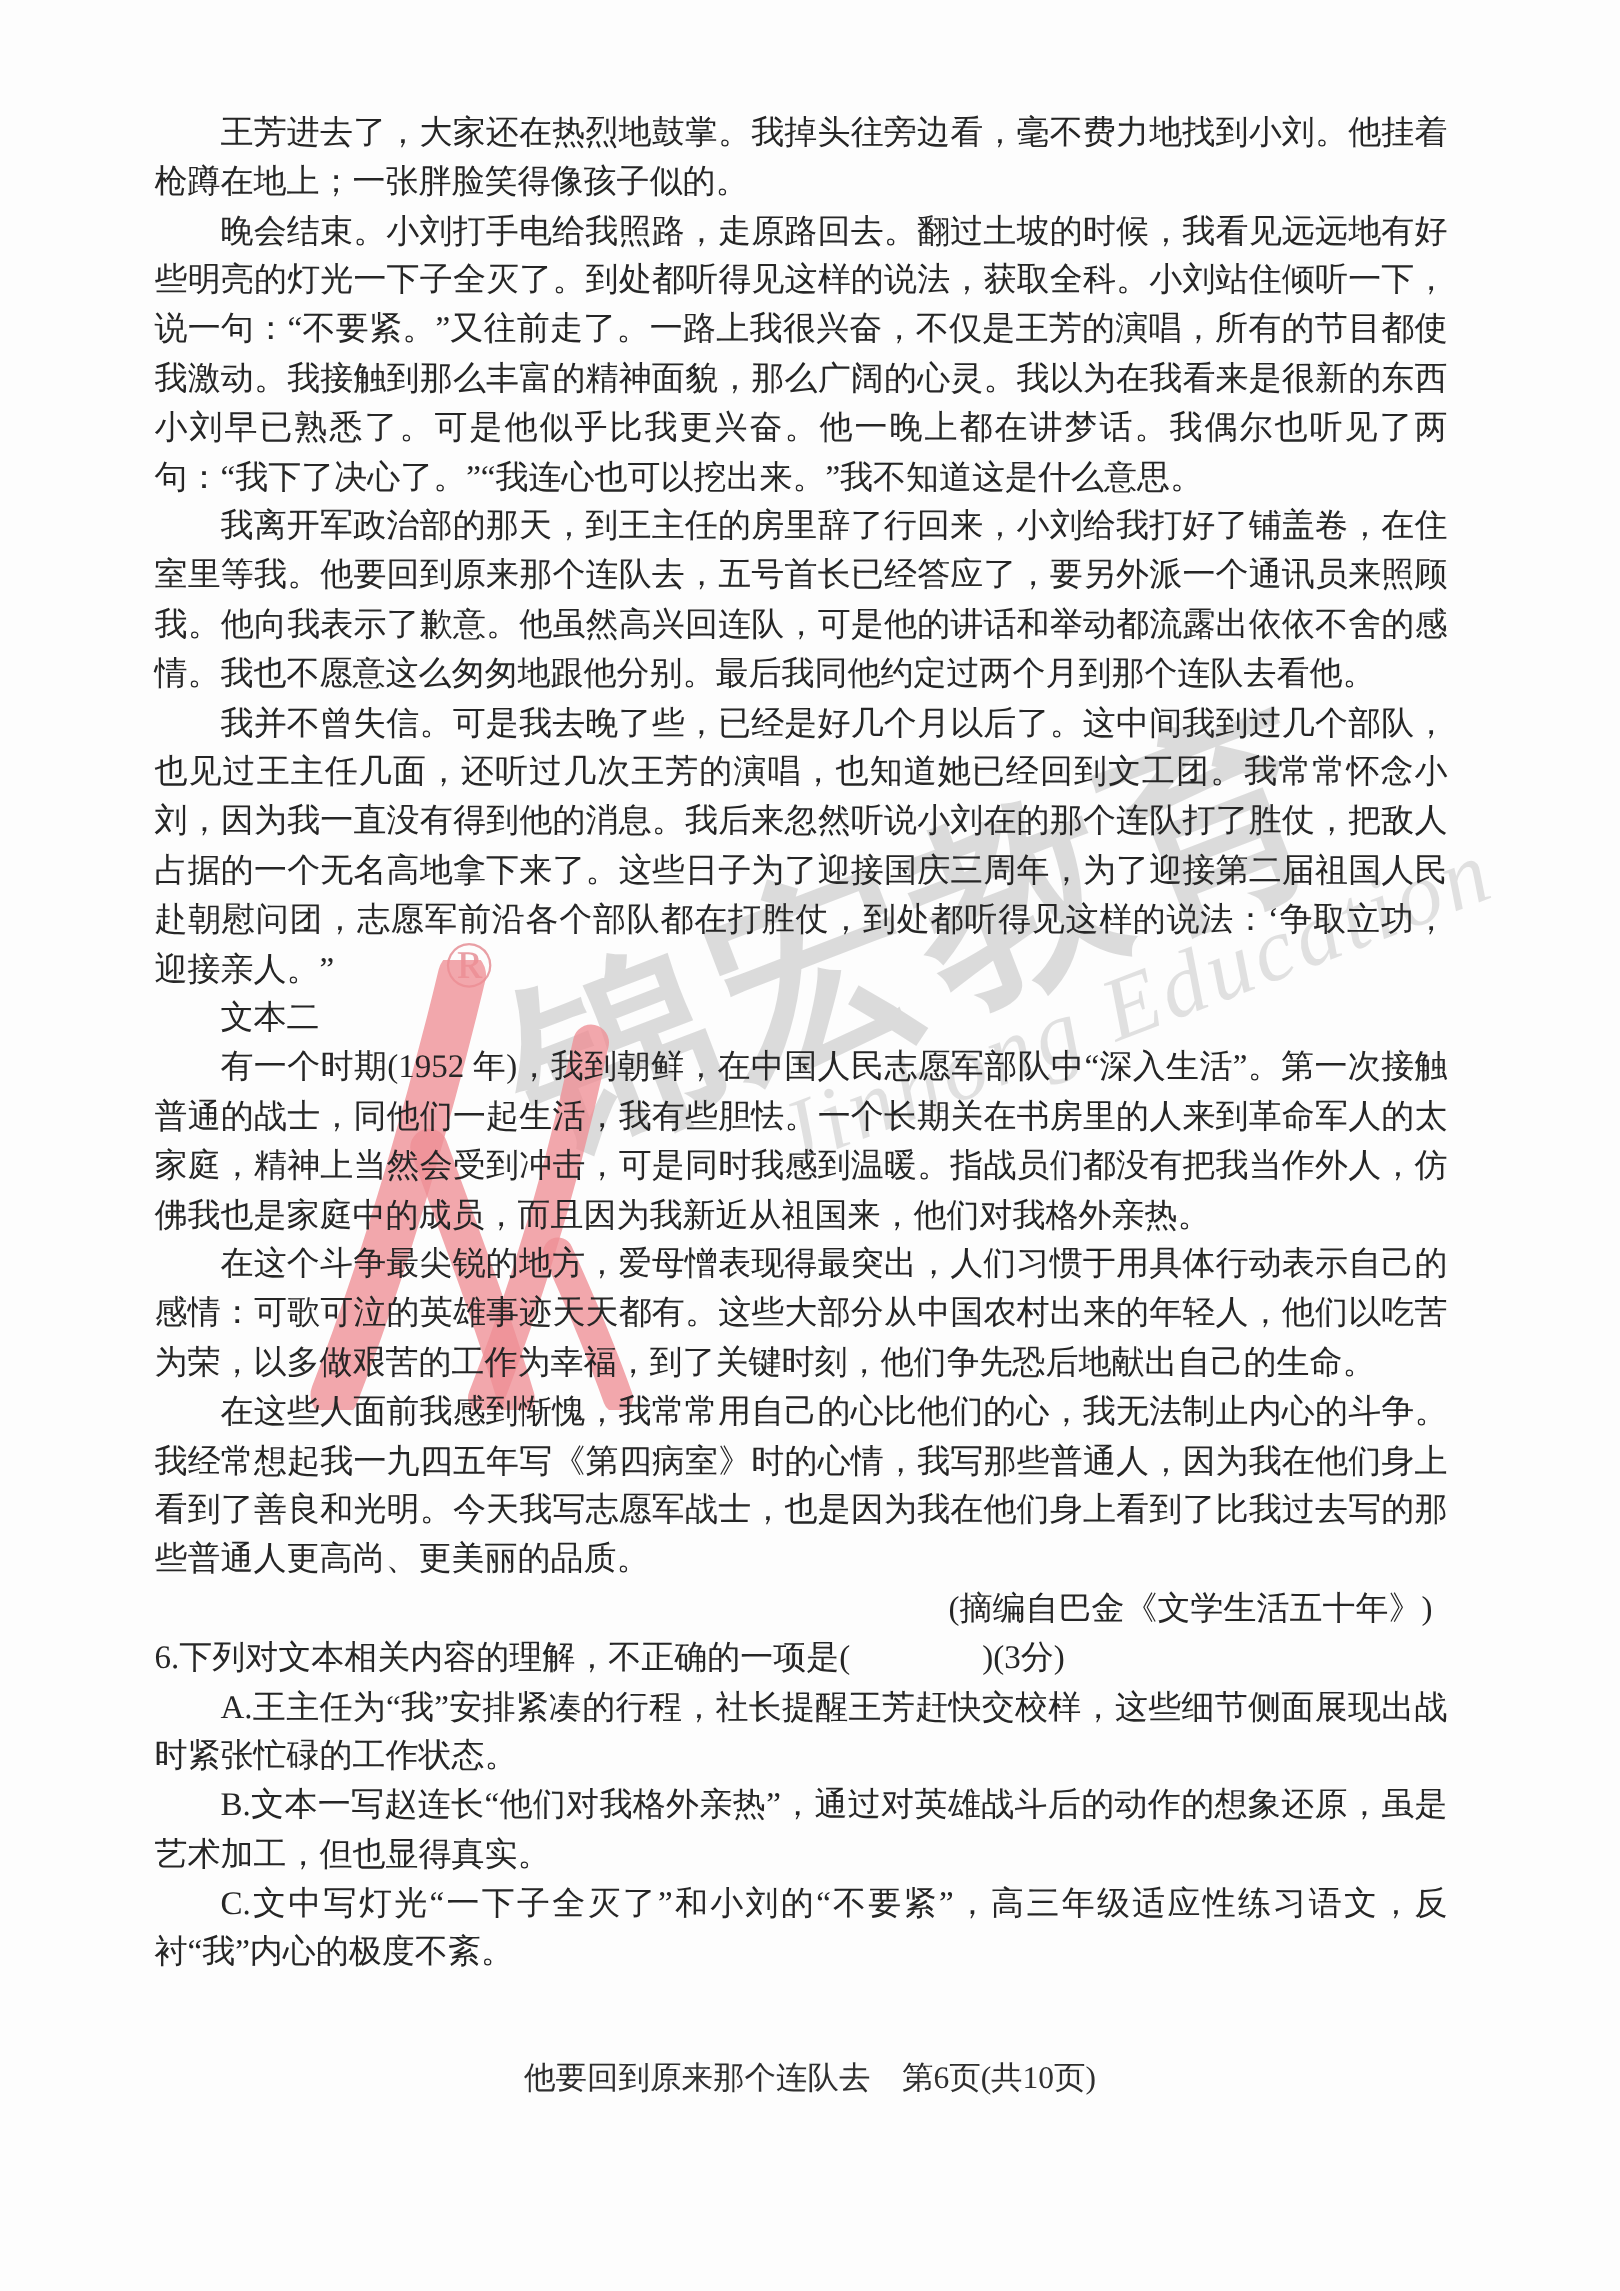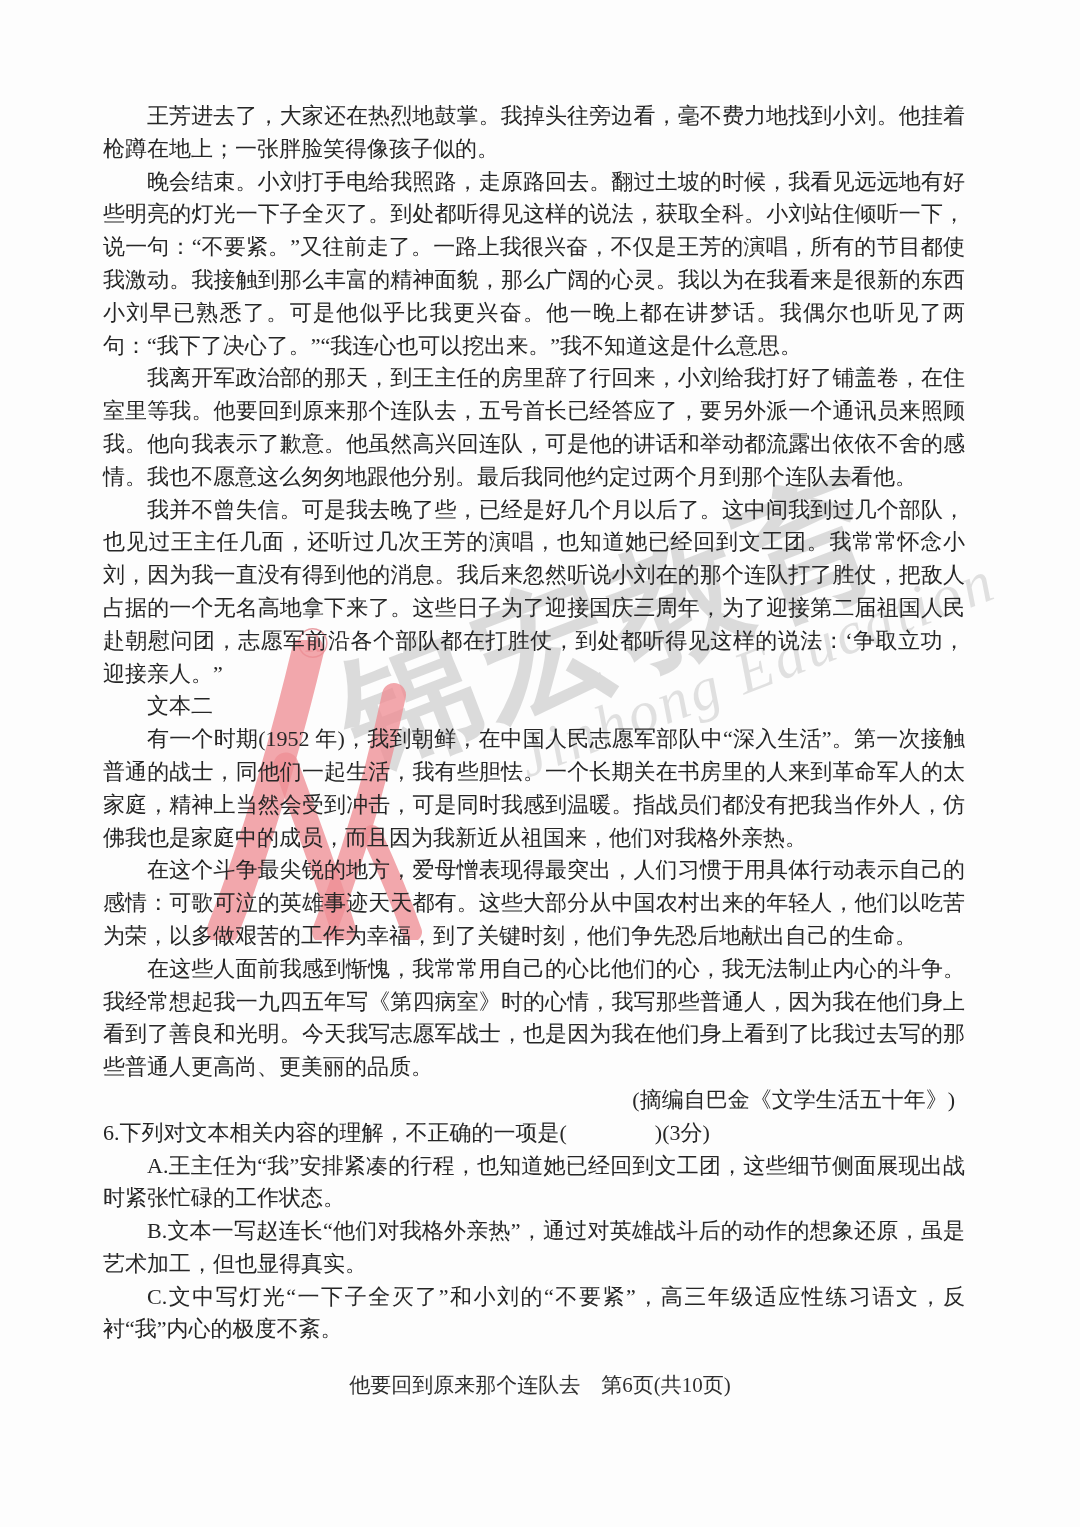--- a/index.html
+++ b/index.html
@@ -39,21 +39,20 @@
     position:absolute;left:128px;top:0;
     font-size:44px;line-height:1;color:#d9545e;opacity:0.55;
     font-family:"Liberation Serif",serif;
   }
   
   .content{
     position:absolute;left:103px;top:72px;width:862px;
     font-size:22px;line-height:32.8px;
     text-align:justify;
     z-index:1;
-    margin-top:28px;
   }
   .content p{margin:0;text-indent:2em;}
   p.attribution{text-indent:0;text-align:right;padding-right:10px;}
   p.question-stem{text-indent:0;}
   .footer{
     position:absolute;left:0;top:1372px;width:1080px;
     text-align:center;font-size:21px;line-height:26px;
     color:#2e2e2e;z-index:1;
   }
 </style>
@@ -83,21 +82,21 @@
     <p>王芳进去了，大家还在热烈地鼓掌。我掉头往旁边看，毫不费力地找到小刘。他挂着枪蹲在地上；一张胖脸笑得像孩子似的。</p>
     <p>晚会结束。小刘打手电给我照路，走原路回去。翻过土坡的时候，我看见远远地有好些明亮的灯光一下子全灭了。到处都听得见这样的说法，获取全科。小刘站住倾听一下，说一句：“不要紧。”又往前走了。一路上我很兴奋，不仅是王芳的演唱，所有的节目都使我激动。我接触到那么丰富的精神面貌，那么广阔的心灵。我以为在我看来是很新的东西小刘早已熟悉了。可是他似乎比我更兴奋。他一晚上都在讲梦话。我偶尔也听见了两句：“我下了决心了。”“我连心也可以挖出来。”我不知道这是什么意思。</p>
     <p>我离开军政治部的那天，到王主任的房里辞了行回来，小刘给我打好了铺盖卷，在住室里等我。他要回到原来那个连队去，五号首长已经答应了，要另外派一个通讯员来照顾我。他向我表示了歉意。他虽然高兴回连队，可是他的讲话和举动都流露出依依不舍的感情。我也不愿意这么匆匆地跟他分别。最后我同他约定过两个月到那个连队去看他。</p>
     <p>我并不曾失信。可是我去晚了些，已经是好几个月以后了。这中间我到过几个部队，也见过王主任几面，还听过几次王芳的演唱，也知道她已经回到文工团。我常常怀念小刘，因为我一直没有得到他的消息。我后来忽然听说小刘在的那个连队打了胜仗，把敌人占据的一个无名高地拿下来了。这些日子为了迎接国庆三周年，为了迎接第二届祖国人民赴朝慰问团，志愿军前沿各个部队都在打胜仗，到处都听得见这样的说法：‘争取立功，迎接亲人。”</p>
     <p>文本二</p>
     <p>有一个时期(1952 年)，我到朝鲜，在中国人民志愿军部队中“深入生活”。第一次接触普通的战士，同他们一起生活，我有些胆怯。一个长期关在书房里的人来到革命军人的太家庭，精神上当然会受到冲击，可是同时我感到温暖。指战员们都没有把我当作外人，仿佛我也是家庭中的成员，而且因为我新近从祖国来，他们对我格外亲热。</p>
     <p>在这个斗争最尖锐的地方，爱母憎表现得最突出，人们习惯于用具体行动表示自己的感情：可歌可泣的英雄事迹天天都有。这些大部分从中国农村出来的年轻人，他们以吃苦为荣，以多做艰苦的工作为幸福，到了关键时刻，他们争先恐后地献出自己的生命。</p>
     <p>在这些人面前我感到惭愧，我常常用自己的心比他们的心，我无法制止内心的斗争。我经常想起我一九四五年写《第四病室》时的心情，我写那些普通人，因为我在他们身上看到了善良和光明。今天我写志愿军战士，也是因为我在他们身上看到了比我过去写的那些普通人更高尚、更美丽的品质。</p>
     <p class="attribution">(摘编自巴金《文学生活五十年》)</p>
     <p class="question-stem">6.下列对文本相关内容的理解，不正确的一项是(　　　　)(3分)</p>
-    <p class="option">A.王主任为“我”安排紧凑的行程，也知道她已经回到文工团，这些细节侧面展现出战时紧张忙碌的工作状态。</p>
+    <p class="option">A.王主任为“我”安排紧凑的行程，社长提醒王芳赶快交校样，这些细节侧面展现出战时紧张忙碌的工作状态。</p>
     <p class="option">B.文本一写赵连长“他们对我格外亲热”，通过对英雄战斗后的动作的想象还原，虽是艺术加工，但也显得真实。</p>
     <p class="option">C.文中写灯光“一下子全灭了”和小刘的“不要紧”，高三年级适应性练习语文，反衬“我”内心的极度不紊。</p>
   </main>
 
   <div class="footer">
     <span>他要回到原来那个连队去　第6页(共10页)</span>
   </div>
 
 </div>
 

